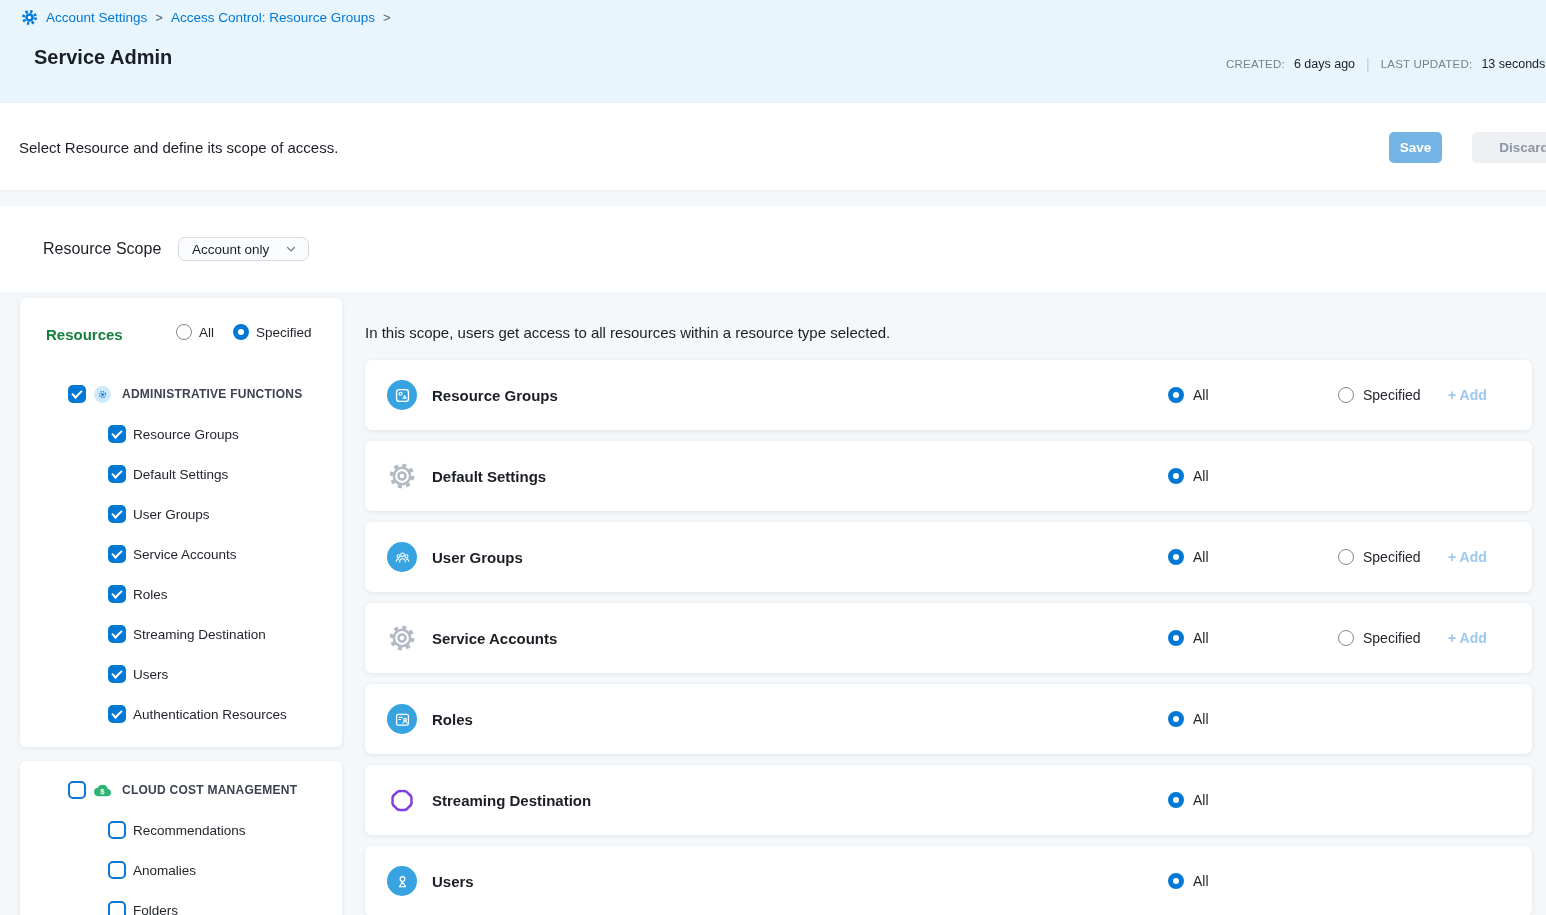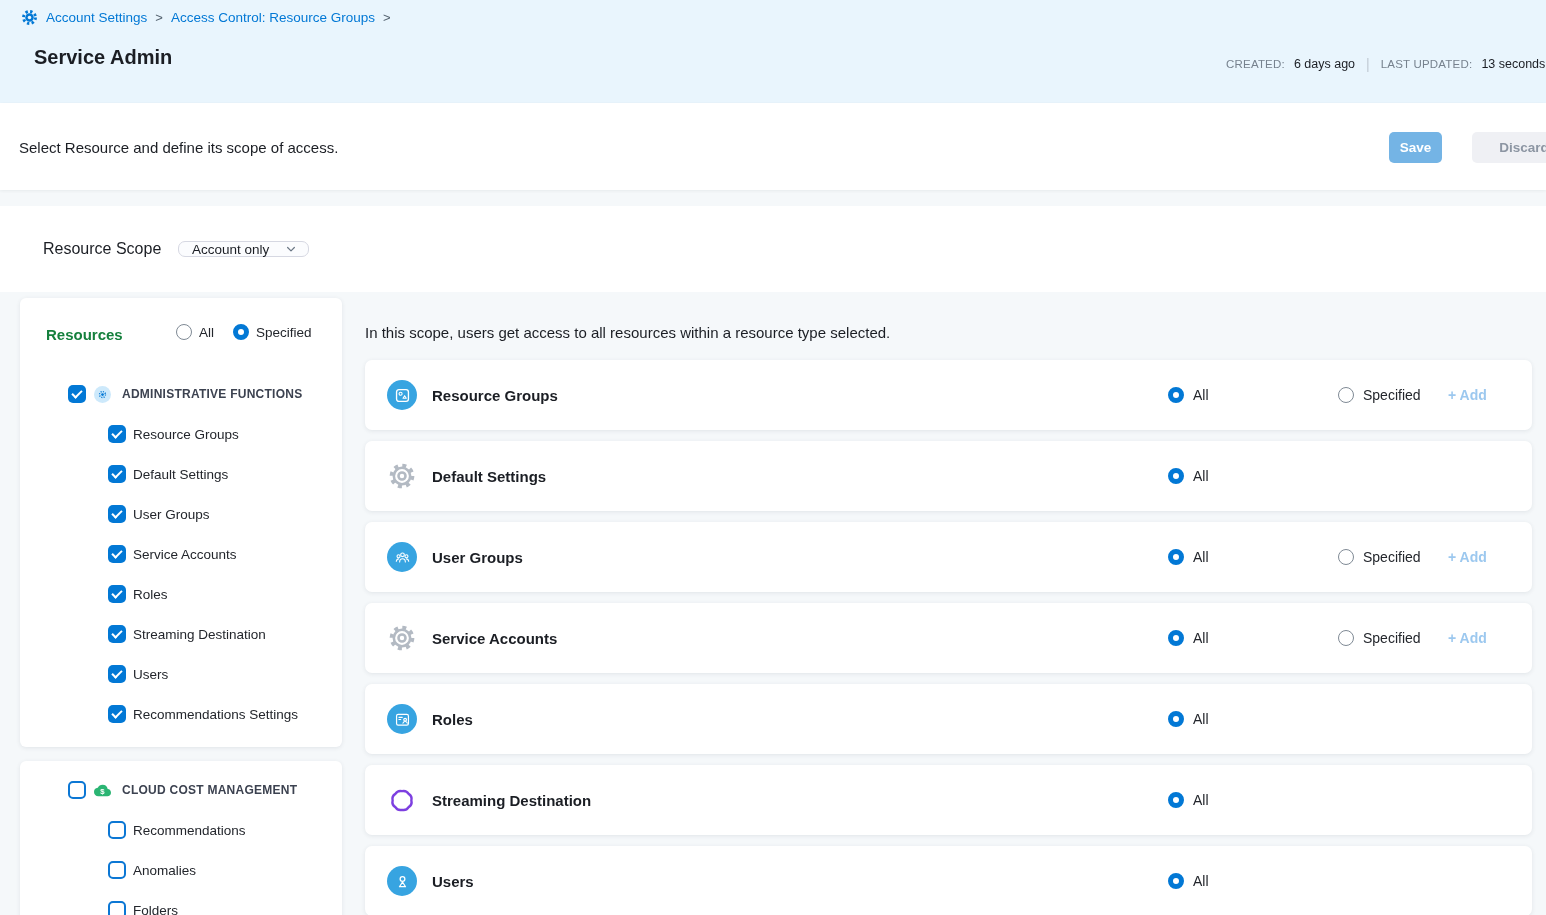--- a/index.html
+++ b/index.html
@@ -28,21 +28,21 @@
   .btn { position:absolute; top:29px; height:31px; border:none; border-radius:5px;
          font-family:inherit; font-size:13.5px; font-weight:700; cursor:pointer; }
   .btn-save { left:1389px; width:53px; background:#74b4e5; color:#ffffff; }
   .btn-discard { left:1472px; width:104px; background:#eff0f4; color:#8d96a3; }
 
   
   .scope-band { position:absolute; top:206px; left:0; width:100%; height:86px; background:#ffffff; }
   .scope-label { position:absolute; left:43px; top:50%; transform:translateY(-50%);
                  font-size:16px; font-weight:400; color:#1b1e24; }
   .dropdown { position:absolute; left:178px; top:50%; transform:translateY(-50%);
-              width:131px; height:16px; background:#fbfcfe; border:1px solid #d6d8e2; border-radius:7px;
+              width:131px; height:24px; background:#fbfcfe; border:1px solid #d6d8e2; border-radius:7px;
               display:flex; align-items:center; justify-content:space-between; padding:0 11px 0 13px;
               font-family:inherit; font-size:13.5px; color:#1b1e24; cursor:pointer; }
 
   
   .card { background:#ffffff; border-radius:6px; box-shadow:0 1px 4px rgba(50,60,80,.10); }
   .res-card { position:absolute; left:20px; top:298px; width:322px; height:449px; }
   .ccm-card { position:absolute; left:20px; top:761px; width:322px; height:230px; }
 
   .res-head { position:relative; height:66px; }
   .res-title { position:absolute; left:26px; top:28px; font-size:15px; font-weight:700; color:#15803d; }
@@ -195,21 +195,21 @@
     <span class="child-label">Streaming Destination</span>
   </div>
 
   <div class="tree-child">
     <span class="cb checked"></span>
     <span class="child-label">Users</span>
   </div>
 
   <div class="tree-child">
     <span class="cb checked"></span>
-    <span class="child-label">Recommendations Settings</span>
+    <span class="child-label">Authentication Resources</span>
   </div>
 </div>
 </div>
 </aside>
 
 <aside class="card ccm-card">
   <div class="tree" id="group-host-1">
   <div class="tree-parent">
     <span class="cb unchecked"></span>
     <span class="module-slot">

